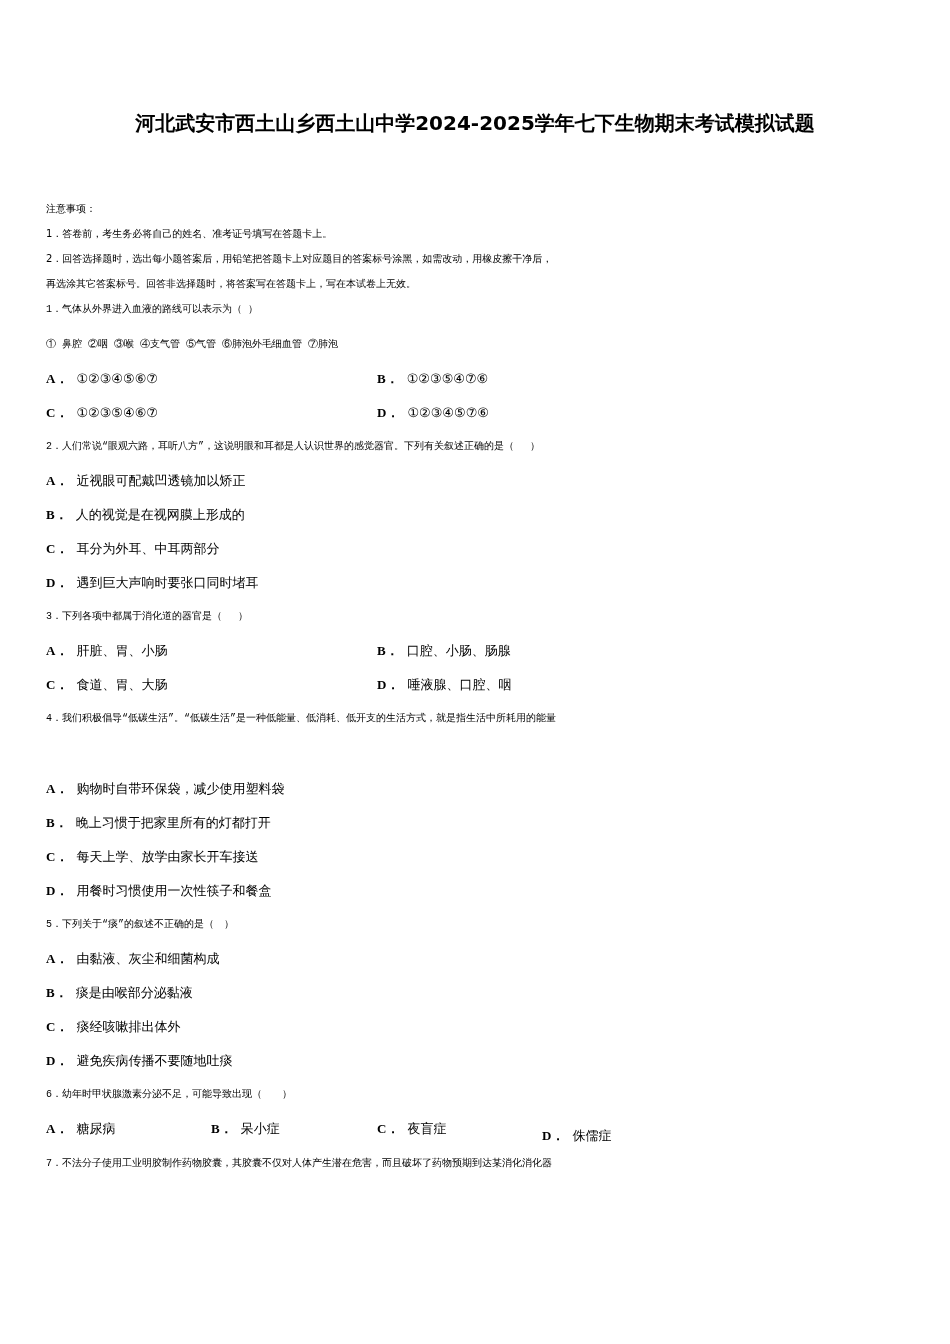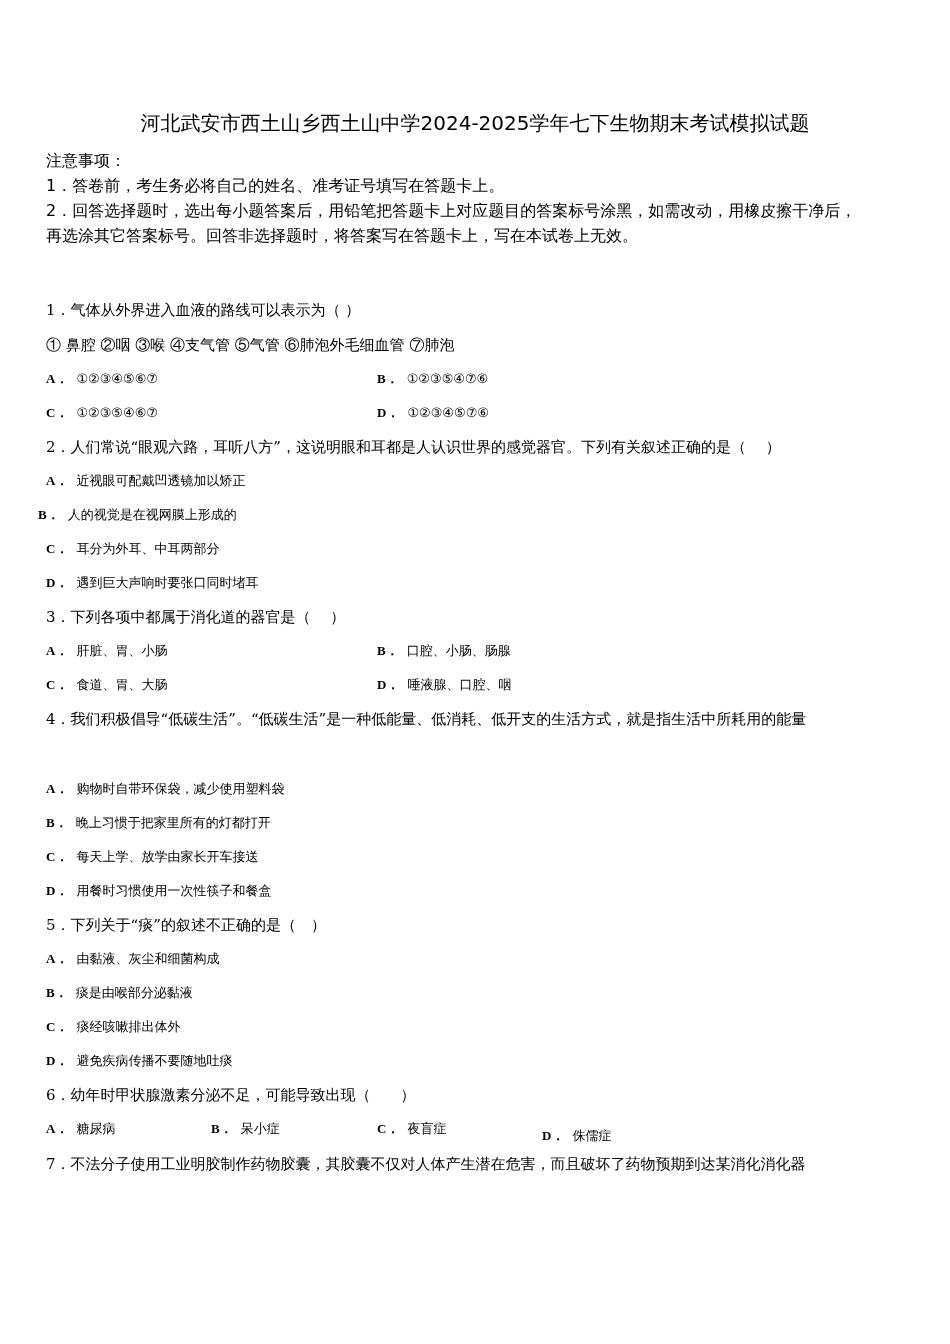--- a/index.html
+++ b/index.html
@@ -4,26 +4,26 @@
   <style>
     html, body { margin: 0; padding: 0; background: #ffffff; }
     body {
       width: 950px; height: 1344px; position: relative; overflow: hidden;
       color: #000; font-family: "DejaVu Serif", "Liberation Serif", serif;
     }
     .page { position: absolute; left: 0; top: 0; width: 950px; height: 1344px; }
     .title {
       position: absolute; top: 110px; left: 0; width: 950px; text-align: center;
       font-family: "DejaVu Sans", "Liberation Sans", sans-serif;
-      font-weight: normal; font-size: 20px; letter-spacing: 0px;
+      font-weight: bold; font-size: 20px; letter-spacing: 0px;
     }
     .line {
-      position: absolute; left: 46px; font-size: 15px; line-height: 20px; white-space: nowrap;
+      position: absolute; left: 46px; font-size: 10px; line-height: 20px; white-space: nowrap; font-family: Liberation Mono, monospace;
     }
-    .notice { font-family: "DejaVu Sans", "Liberation Sans", sans-serif; font-size: 16px; }
+    .notice { font-family: "DejaVu Sans", "Liberation Sans", sans-serif; font-size: 10px; margin-top: 48px; }
     .opt { position: absolute; font-size: 13px; line-height: 20px; white-space: nowrap; }
     .opt .k { font-weight: bold; font-family: "Liberation Serif", "DejaVu Serif", serif; margin-right: 8px; }
   </style>
 </head>
 <body>
 
 <div class="page">
 
   <div class="title">河北武安市西土山乡西土山中学2024-2025学年七下生物期末考试模拟试题</div>
 
@@ -34,21 +34,21 @@
 
   <div class="line" style="top:300px">1．气体从外界进入血液的路线可以表示为（ ）</div>
   <div class="line" style="top:335px">① 鼻腔 ②咽 ③喉 ④支气管 ⑤气管 ⑥肺泡外毛细血管 ⑦肺泡</div>
   <div class="opt" style="left:46px; top:369px"><span class="k">A．</span><span>①②③④⑤⑥⑦</span></div>
   <div class="opt" style="left:377px; top:369px"><span class="k">B．</span><span>①②③⑤④⑦⑥</span></div>
   <div class="opt" style="left:46px; top:403px"><span class="k">C．</span><span>①②③⑤④⑥⑦</span></div>
   <div class="opt" style="left:377px; top:403px"><span class="k">D．</span><span>①②③④⑤⑦⑥</span></div>
 
   <div class="line" style="top:437px">2．人们常说“眼观六路，耳听八方”，这说明眼和耳都是人认识世界的感觉器官。下列有关叙述正确的是（　 ）</div>
   <div class="opt" style="left:46px; top:471px"><span class="k">A．</span><span>近视眼可配戴凹透镜加以矫正</span></div>
-  <div class="opt" style="left:38px; top:505px"><span class="k">B．</span><span>人的视觉是在视网膜上形成的</span></div>
+  <div class="opt" style="left:46px; top:505px"><span class="k">B．</span><span>人的视觉是在视网膜上形成的</span></div>
   <div class="opt" style="left:46px; top:539px"><span class="k">C．</span><span>耳分为外耳、中耳两部分</span></div>
   <div class="opt" style="left:46px; top:573px"><span class="k">D．</span><span>遇到巨大声响时要张口同时堵耳</span></div>
 
   <div class="line" style="top:607px">3．下列各项中都属于消化道的器官是（　 ）</div>
   <div class="opt" style="left:46px; top:641px"><span class="k">A．</span><span>肝脏、胃、小肠</span></div>
   <div class="opt" style="left:377px; top:641px"><span class="k">B．</span><span>口腔、小肠、肠腺</span></div>
   <div class="opt" style="left:46px; top:675px"><span class="k">C．</span><span>食道、胃、大肠</span></div>
   <div class="opt" style="left:377px; top:675px"><span class="k">D．</span><span>唾液腺、口腔、咽</span></div>
 
   <div class="line" style="top:709px">4．我们积极倡导“低碳生活”。“低碳生活”是一种低能量、低消耗、低开支的生活方式，就是指生活中所耗用的能量</div>

